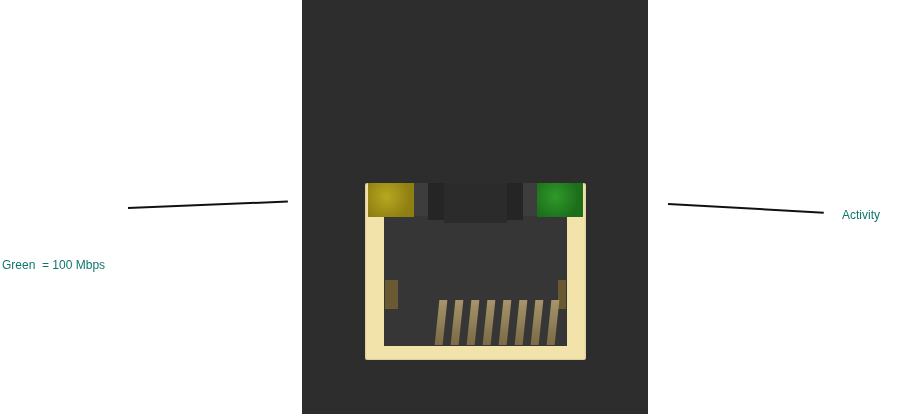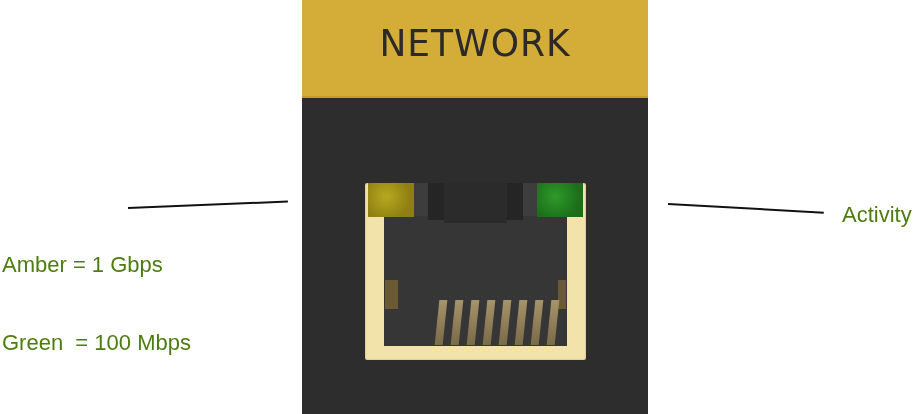--- a/index.html
+++ b/index.html
@@ -14,30 +14,27 @@
   .port-top-notch { position: absolute; left: 63px; top: 0; width: 95px; height: 37px; background: #252525; }
   .port-top-mid { position: absolute; left: 79px; top: 0; width: 63px; height: 40px; background: #2b2b2b; }
   .led { position: absolute; top: 0; width: 46px; height: 34px; }
   .led-amber { left: 3px; background: radial-gradient(circle at 40% 40%, #b9a81f, #8e7f12 70%); }
   .led-green { right: 3px; background: radial-gradient(circle at 40% 40%, #2f9a2a, #1c6e1a 70%); }
   .side-clip { position: absolute; top: 97px; width: 13px; height: 29px; background: #6a5a33; }
   .side-clip.left { left: 20px; }
   .side-clip.right { right: 20px; width: 8px; }
   .pins { position: absolute; left: 72px; top: 117px; width: 140px; height: 45px; }
   .pin { position: absolute; top: 0; width: 8px; height: 45px; background: linear-gradient(180deg, #a6946a, #7a6a46); transform: skewX(-6deg); }
-  .callout-text { position: absolute; font-size: 22px; color: #4d7c0f; line-height: 26px; white-space: pre; }
+  .callout-text { position: absolute; font-size: 12px; color: #0f766e; line-height: 26px; white-space: pre; }
   .line { position: absolute; height: 2px; background: #111; transform-origin: left center; }
 </style>
 </head>
 <body>
 
 <div class="panel">
-  <div class="label-band">
-    <div class="label-text">NETWORK</div>
-  </div>
 
   <div class="port-frame">
     <div class="port-shoulder-left"></div>
     <div class="port-shoulder-right"></div>
     <div class="port-cavity"></div>
     <div class="port-top-notch"></div>
     <div class="port-top-mid"></div>
     <div class="led led-amber"></div>
     <div class="led led-green"></div>
     <div class="side-clip left"></div>
@@ -49,19 +46,18 @@
       <div class="pin" style="left:48px"></div>
       <div class="pin" style="left:64px"></div>
       <div class="pin" style="left:80px"></div>
       <div class="pin" style="left:96px"></div>
       <div class="pin" style="left:112px"></div>
     </div>
   </div>
 </div>
 
 <div class="callout-text" style="left:2px; top:200px;">
-  <div>Amber = 1 Gbps</div>
   <div>Green  = 100 Mbps</div>
 </div>
 <div class="line" style="left:128px; top:207px; width:160px; transform: rotate(-2.3deg);"></div>
 
 <div class="line" style="left:668px; top:203px; width:156px; transform: rotate(3.2deg);"></div>
 <div class="callout-text" style="left:842px; top:202px;">Activity</div>
 
 </body></html>

